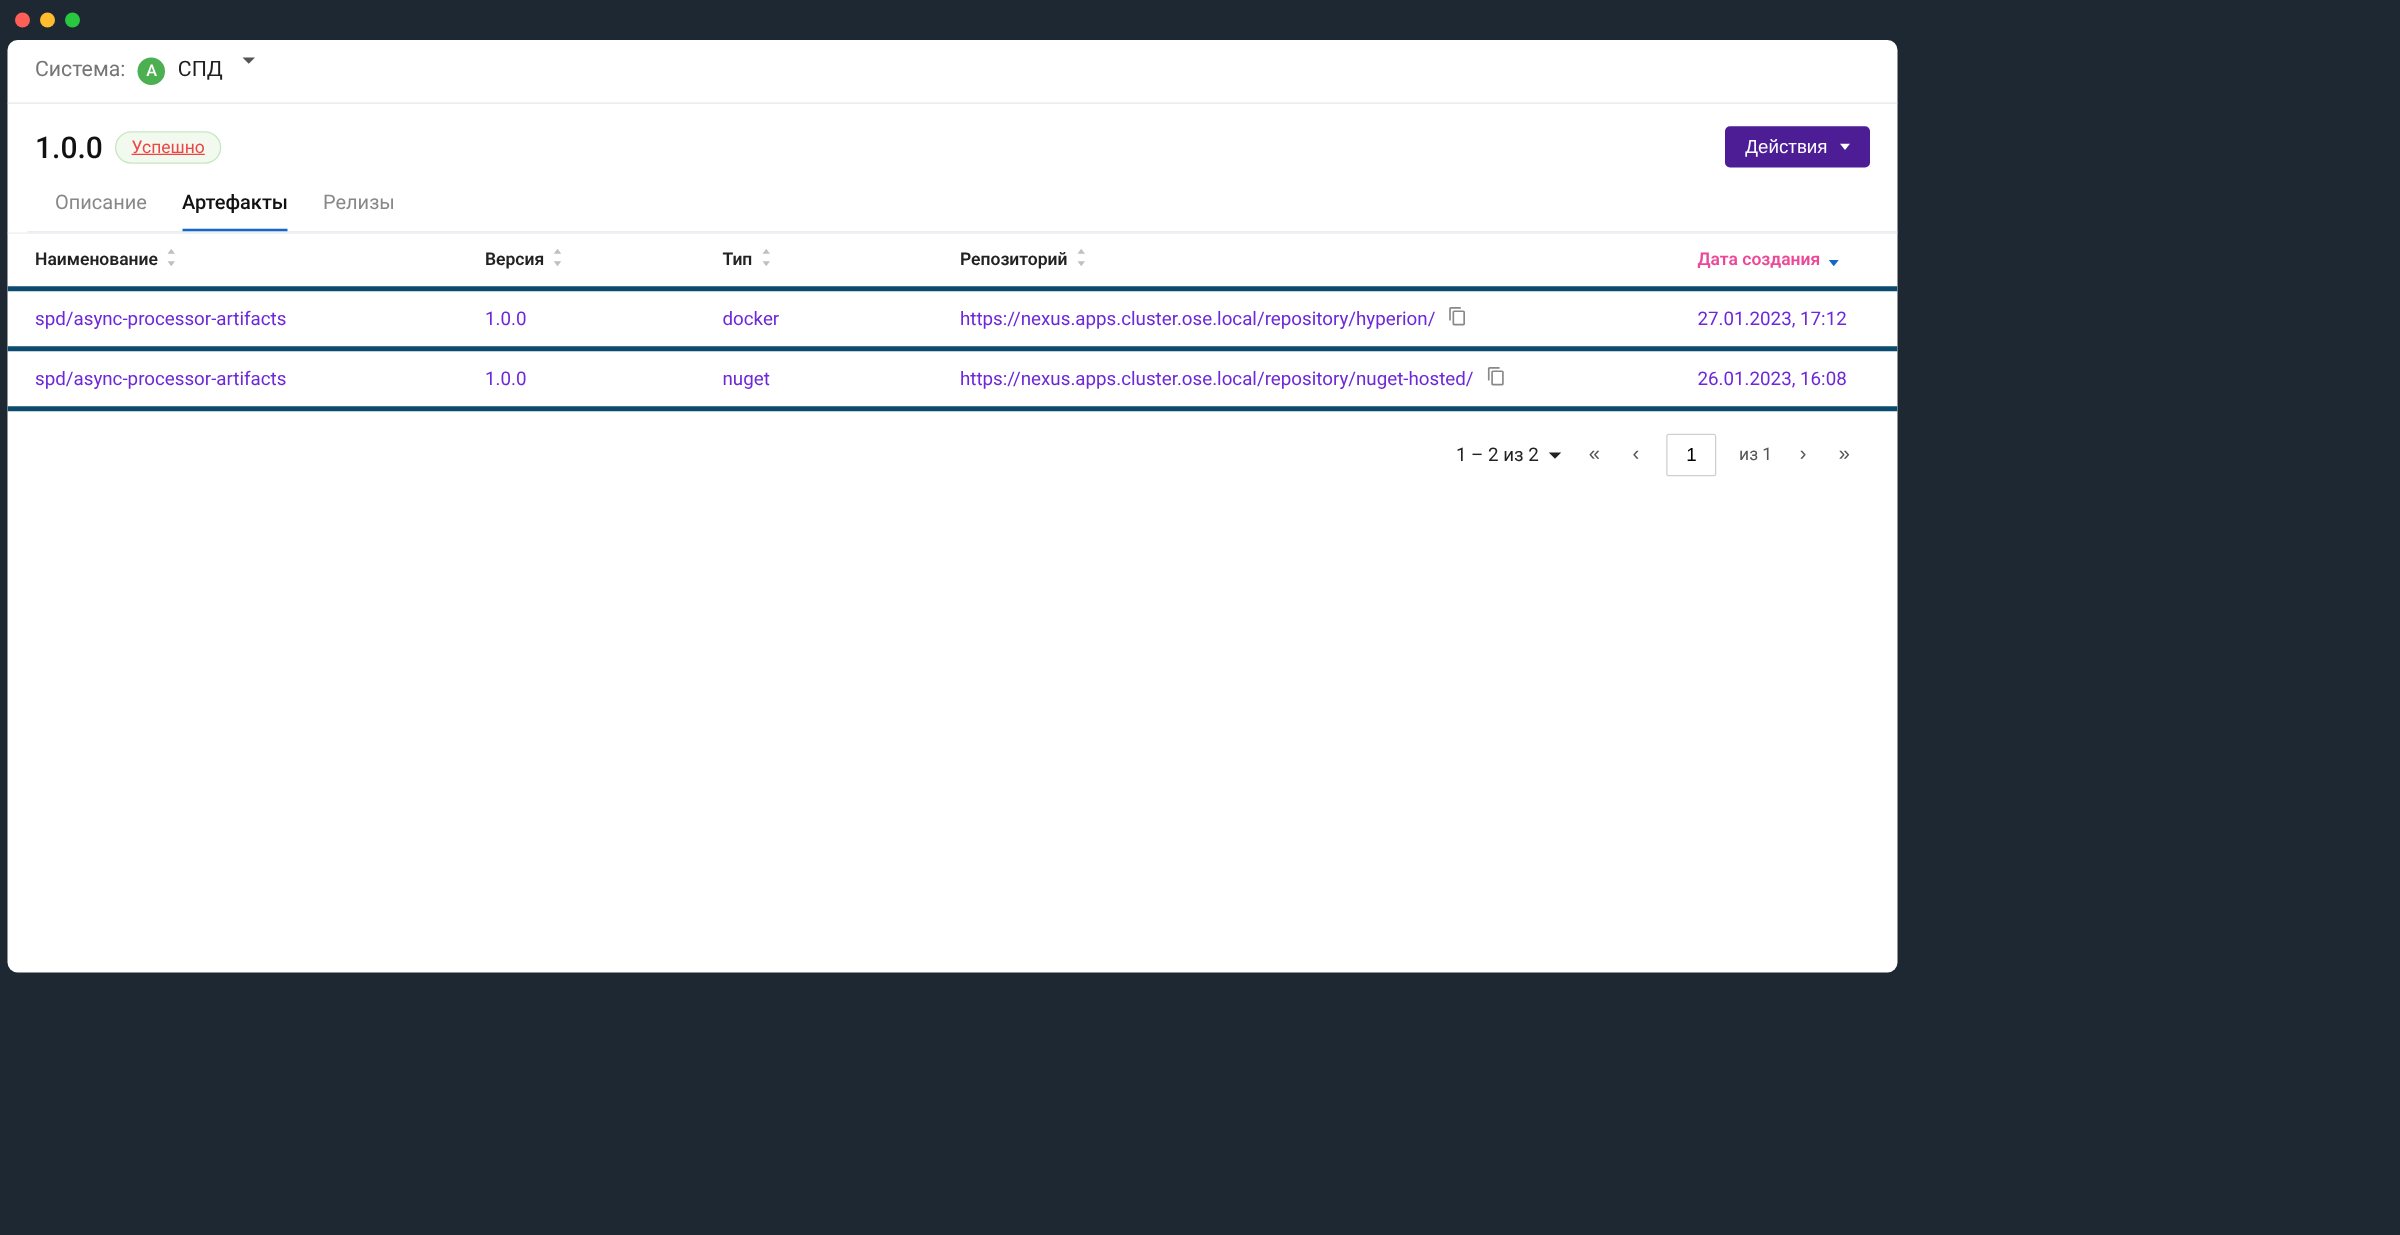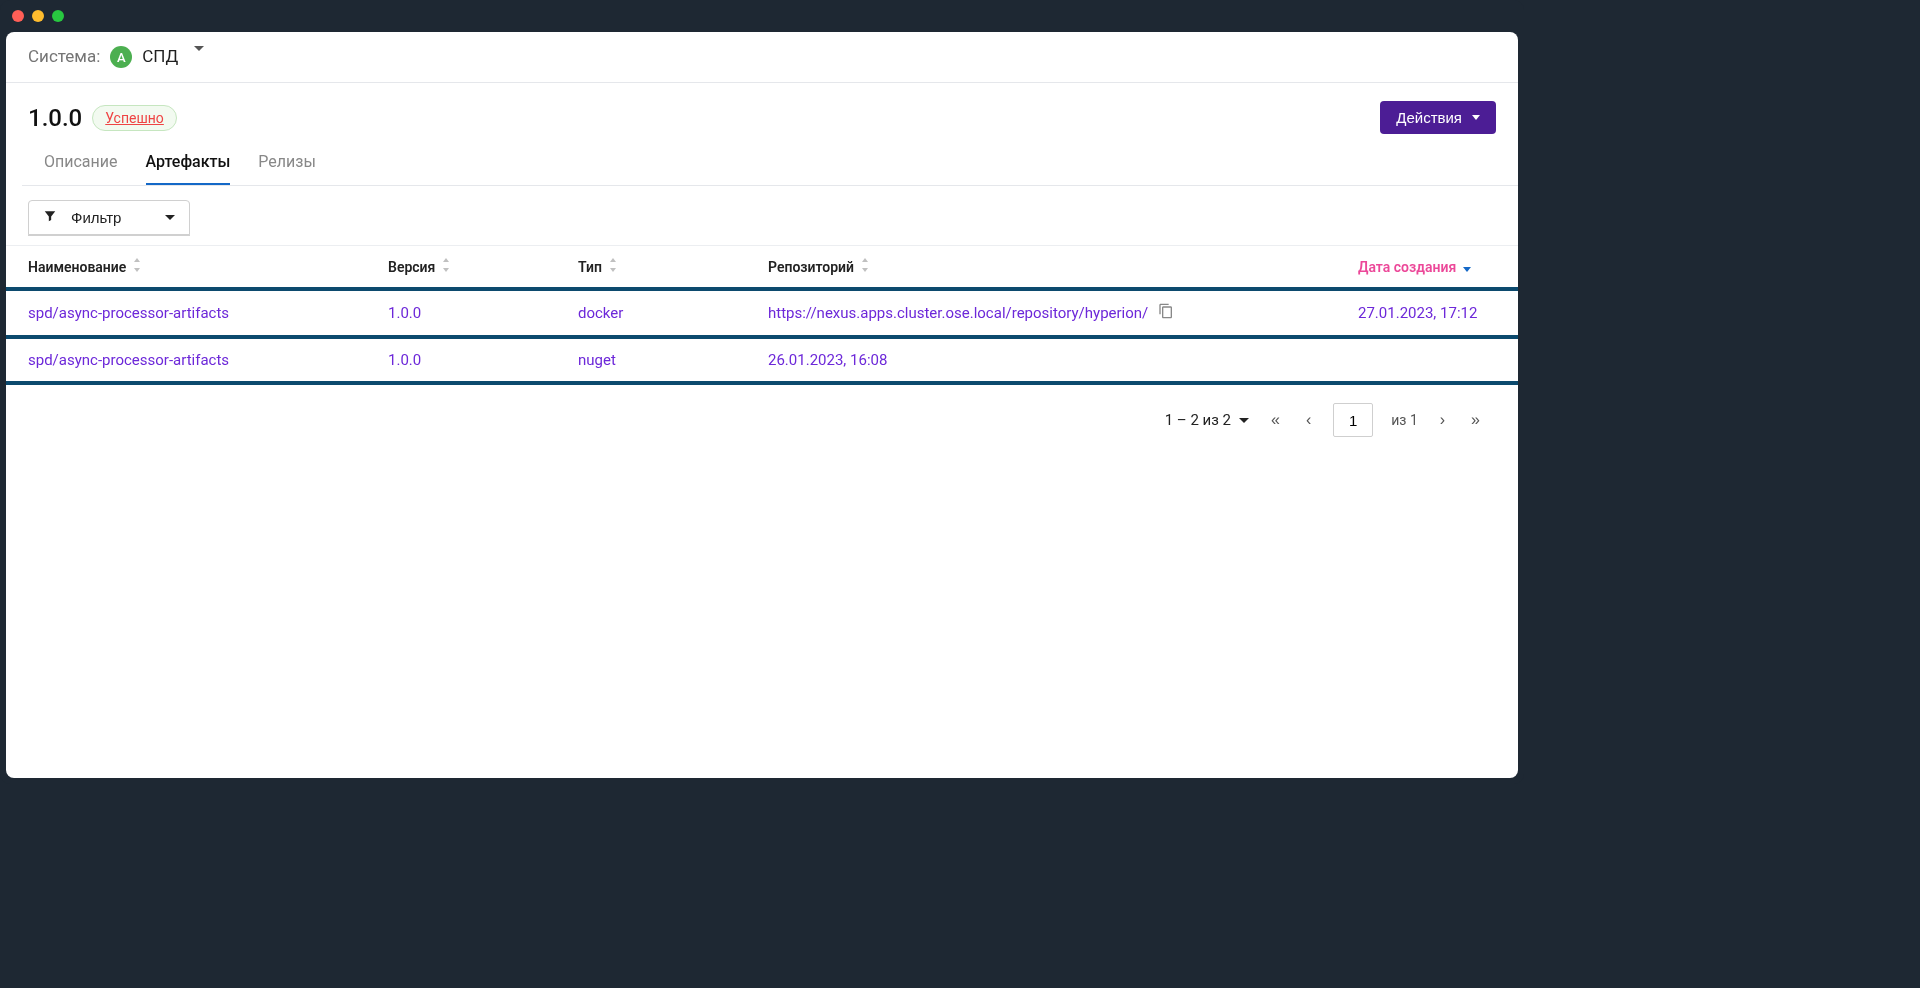--- a/index.html
+++ b/index.html
@@ -260,31 +260,20 @@
         <span class="caret"></span>
       </button>
     </div>
 
     <div class="tabs">
       <div class="tab">Описание</div>
       <div class="tab active">Артефакты</div>
       <div class="tab">Релизы</div>
     </div>
 
-    <div class="toolbar">
-      <button class="filter-btn">
-        <span>
-          <svg width="14" height="14" viewBox="0 0 24 24">
-              <path d="M3 4h18l-7 9v6l-4 2v-8L3 4z"></path>
-            </svg>
-        </span>
-        <span>Фильтр</span>
-        <span class="filter-caret"></span>
-      </button>
-    </div>
 
     <div class="table">
       <div class="table-header">
         <div class="th">
           <span>Наименование</span>
           <span class="sort-neutral"><svg width="10" height="14" viewBox="0 0 10 14">
                 <path d="M5 0l3 4H2zM5 14l-3-4h6z"></path>
               </svg></span>
         </div>
         <div class="th">
@@ -325,20 +314,28 @@
               </svg>
           </span>
         </div>
         <div>27.01.2023, 17:12</div>
       </div>
 
       <div class="table-row">
         <div>spd/async-processor-artifacts</div>
         <div>1.0.0</div>
         <div>nuget</div>
+        <div class="repo-cell">
+          <span>https://nexus.apps.cluster.ose.local/repository/nuget-hosted/</span>
+          <span class="copy-icon">
+            <svg width="16" height="16" viewBox="0 0 24 24">
+                <path d="M16 1H4c-1.1 0-2 .9-2 2v14h2V3h12V1zm3 4H8c-1.1 0-2 .9-2 2v14c0 1.1.9 2 2 2h11c1.1 0 2-.9 2-2V7c0-1.1-.9-2-2-2zm0 16H8V7h11v14z"></path>
+              </svg>
+          </span>
+        </div>
         <div>26.01.2023, 16:08</div>
       </div>
     </div>
 
     <div class="pagination">
       <div class="pg-range">
         <span>1 – 2 из 2</span>
         <span class="pg-caret-down"></span>
       </div>
       <button class="pg-nav">«</button>

